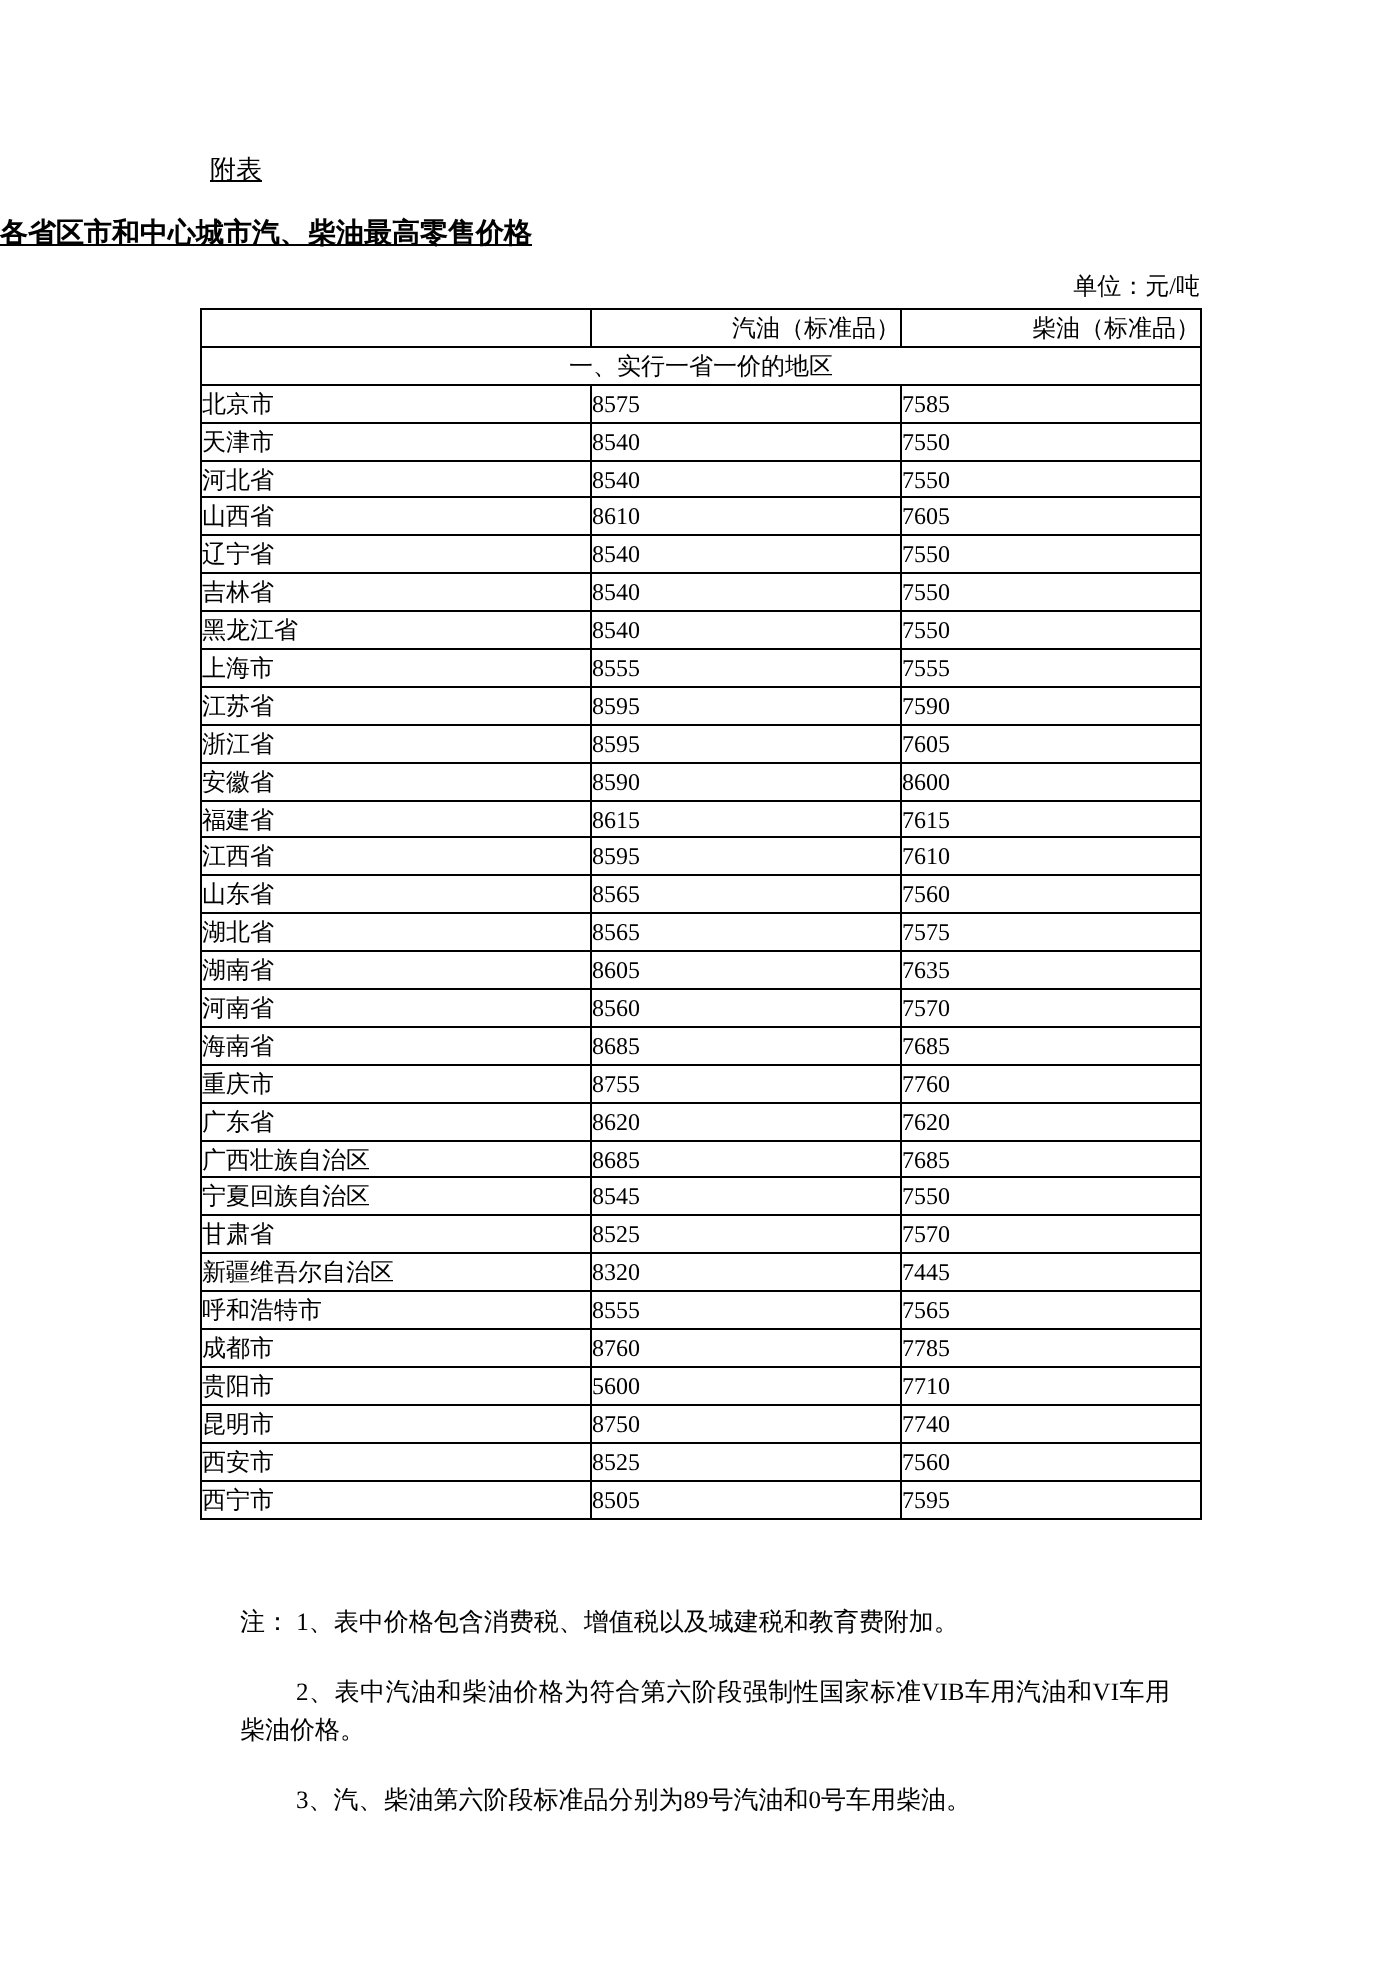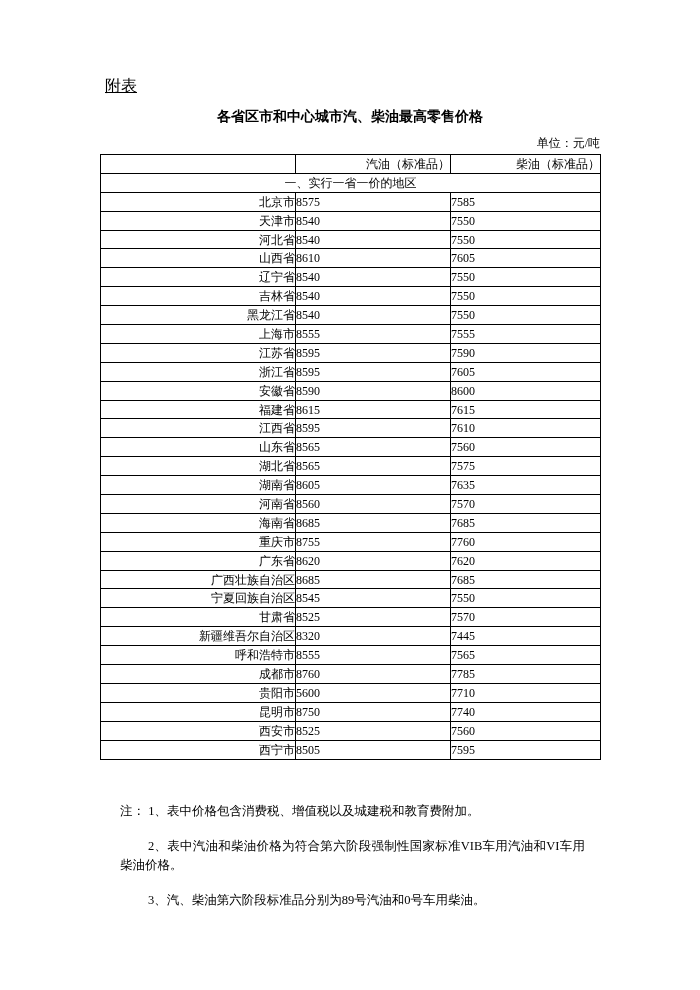--- a/index.html
+++ b/index.html
@@ -17,32 +17,33 @@
     position: relative;
     width: 700px;
     height: 990px;
     background: #ffffff;
     overflow: hidden;
   }
   .appendix {
     position: absolute;
     left: 105px;
     top: 76px;
-    font-size: 16px;
+    font-size: 13px;
     text-decoration: underline;
   }
   .title {
     position: absolute;
     left: 0;
     right: 0;
     top: 108px;
     margin: 0;
-    text-align: center;
+    text-align: left;
     font-size: 14px;
     font-weight: bold;
+    text-decoration: underline;
   }
   .unit {
     position: absolute;
     right: 100px;
     top: 135px;
     font-size: 12px;
   }
   table.price-table {
     position: absolute;
     left: 100px;
@@ -64,21 +65,21 @@
   }
   .col-region { width: 195px; }
   .col-gas    { width: 155px; }
   .col-diesel { width: 150px; }
   .price-table th { text-align: right; }
   .section-cell {
     text-align: center;
     padding-left: 12px;
   }
   .region-cell {
-    text-align: right;
+    text-align: left;
     padding-left: 32px;
   }
   .num-cell {
   }
   .notes {
     position: absolute;
     left: 104px;
     top: 786px;
     width: 497px;
     font-size: 12.5px;

